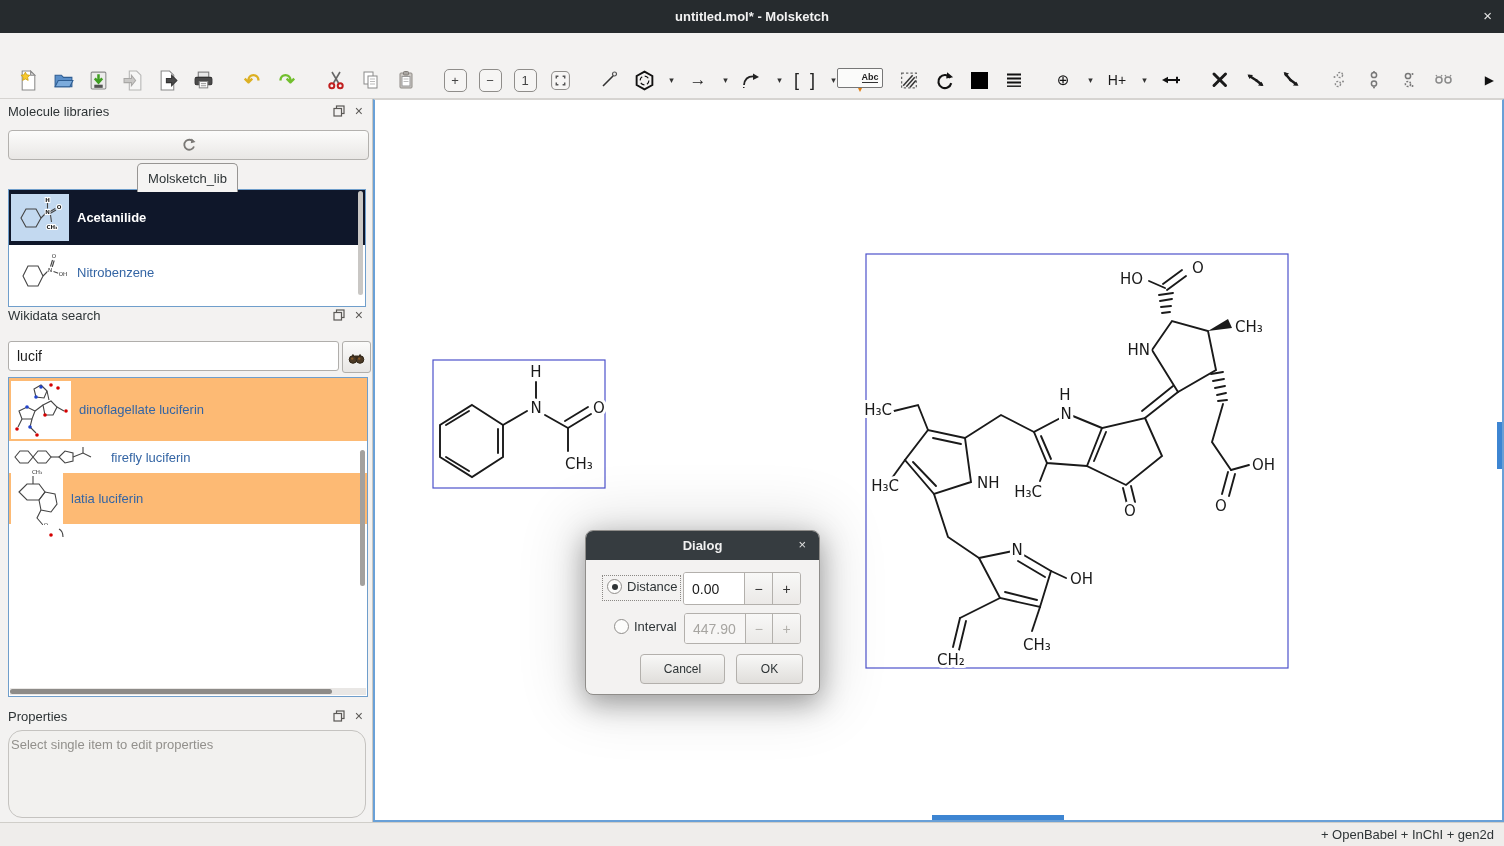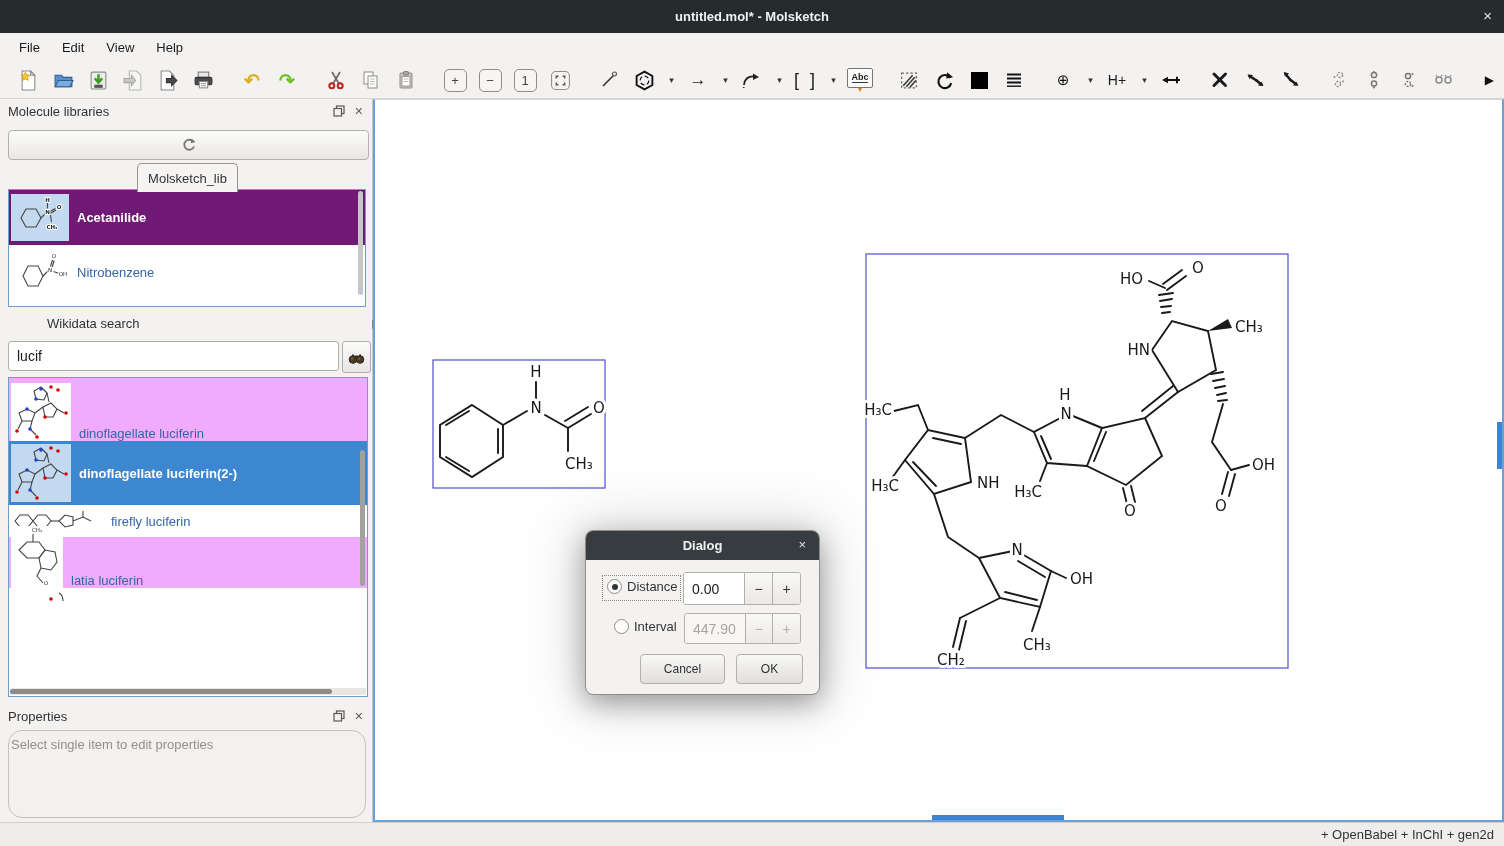--- a/index.html
+++ b/index.html
@@ -25,21 +25,21 @@
   .dd{width:13px;height:27px;display:flex;align-items:center;justify-content:center;flex:none;
       font-size:9px;color:#333;margin-right:6px;}
   .gapL{margin-left:14px;}
   .glyph{font-size:17px;color:#222;}
   .undo-g{color:#dcb023;font-size:19px;font-weight:bold;}
   .redo-g{color:#72bf2e;font-size:19px;font-weight:bold;}
   .zoombox{width:21px;height:21px;border:1px solid #8f8d8a;border-radius:5px;background:#f6f5f4;
            display:flex;align-items:center;justify-content:center;font-size:13px;color:#444;}
   .abox{width:24px;height:18px;border:1px solid #777;border-radius:2px;background:#fbfbfa;
         display:flex;flex-direction:column;align-items:center;justify-content:center;
-        font-size:9px;font-weight:bold;color:#222;line-height:9px;}
+        font-size:9px;font-weight:bold;color:#222;line-height:9px;padding-left:20px;}
   .abox .u{width:16px;border-top:1px solid #333;}
   .orange-dd{color:#e07f12;font-size:8px;line-height:4px;}
   .hplus-g{font-size:14px;color:#1a1a1a;}
   .colorsq{width:17px;height:17px;background:#000;}
   .expand{margin-left:auto;margin-right:10px;font-size:12px;color:#111;}
 
   
   .dock{position:absolute;left:0;top:99px;width:373px;height:723px;background:#f3f2f1;
         border-right:1px solid #c9c7c3;box-sizing:border-box;}
   .panel-h{position:absolute;left:8px;width:357px;height:18px;font-size:13px;color:#2e3436;}
@@ -49,36 +49,36 @@
   .refresh-btn{position:absolute;left:8px;top:31px;width:359px;height:28px;border:1px solid #b3b1ae;
                border-radius:4px;background:linear-gradient(#fcfcfb,#e9e7e5);
                display:flex;align-items:center;justify-content:center;}
 
   .tab{position:absolute;left:137px;top:64px;width:99px;height:28px;background:#f5f4f3;
        border:1px solid #979593;border-bottom:none;border-radius:5px 5px 0 0;z-index:2;
        display:flex;align-items:center;justify-content:center;font-size:13px;color:#2e3436;}
   .libframe{position:absolute;left:8px;top:90px;width:358px;height:118px;background:#fff;
             border:1px solid #6f9ecb;box-sizing:border-box;overflow:hidden;}
   .librow{height:55px;display:flex;align-items:center;font-size:13px;color:#3465a4;}
-  .librow.sel{background:#701a75;color:#fff;font-weight:bold;}
+  .librow.sel{background:#0f172a;color:#fff;font-weight:bold;}
   .thumb{flex:none;margin-left:2px;background:#fff;border:0;}
   .librow.sel .thumb{background:#c3d9f0;}
   .lib-vsb{position:absolute;right:2px;top:1px;width:5px;height:104px;background:#c9c7c4;border-radius:3px;}
 
   .search-input{position:absolute;left:8px;top:242px;width:331px;height:30px;box-sizing:border-box;
                 border:1px solid #b0aeab;border-radius:3px;background:#fff;font-size:14px;color:#1a1a1a;
                 padding:0 8px;font-family:"Liberation Sans",sans-serif;}
   .search-btn{position:absolute;left:342px;top:242px;width:27px;height:30px;border:1px solid #b0aeab;
               border-radius:3px;background:linear-gradient(#fbfbfa,#e8e6e4);
               display:flex;align-items:center;justify-content:center;}
 
   .wkframe{position:absolute;left:8px;top:278px;width:360px;height:320px;background:#fff;
            border:1px solid #6f9ecb;box-sizing:border-box;overflow:hidden;}
   .wkrow{display:flex;align-items:center;font-size:13px;color:#3465a4;}
-  .wkrow.alt{background:#f0abfc;align-items:flex-end;}
+  .wkrow.alt{background:#fdba74;}
   .wkrow.sel{background:#3c87cf;color:#fff;font-weight:bold;}
   .wkrow.sel .thumb{background:#c3d9f0;}
   .wk-vsb{position:absolute;right:2px;top:72px;width:5px;height:136px;background:#a3a19e;border-radius:3px;}
   .wk-hsb-track{position:absolute;left:1px;bottom:1px;width:356px;height:7px;background:#e9e7e5;}
   .wk-hsb{position:absolute;left:1px;bottom:2px;width:322px;height:5px;background:#8d8b88;border-radius:3px;}
 
   .propframe{position:absolute;left:8px;top:631px;width:358px;height:88px;background:#f2f1ef;
              border:1px solid #c5c3c0;border-radius:14px;box-sizing:border-box;
              font-size:13px;color:#92908c;padding:6px 2px;}
 
@@ -128,26 +128,20 @@
 </head>
 <body>
 
 <div class="page">
 
   <div class="titlebar">
     <span class="wtitle">untitled.mol* - Molsketch</span>
     <span class="wclose">×</span>
   </div>
 
-  <div class="menubar">
-    <span class="menu-item">File</span>
-    <span class="menu-item">Edit</span>
-    <span class="menu-item">View</span>
-    <span class="menu-item">Help</span>
-  </div>
 
   <div class="toolbar">
     <span class="tbi">
       <svg width="21" height="21" viewBox="0 0 20 20">
           <path d="M4,1 h8 l4,4 v14 h-12 z" fill="#fff" stroke="#8a8a8a"></path>
           <path d="M12,1 l4,4 h-4 z" fill="#dcdcdc" stroke="#8a8a8a"></path>
           <path d="M7,2 l1.4,2.6 2.9,.4 -2.1,2 .5,2.9 -2.7,-1.4 -2.6,1.4 .5,-2.9 -2.1,-2 2.9,-.4 z" fill="#f8c92d" stroke="#c79a0a" stroke-width=".7"></path>
         </svg>
     </span>
     <span class="tbi">
@@ -415,21 +409,21 @@
           <line x1="42.5" y1="22.5" x2="48" y2="24.5" class="t-stroke"></line>
           <text x="39" y="22.5" class="t-label" text-anchor="middle">N</text>
           <text x="43" y="9" class="t-label" text-anchor="middle">O</text>
           <text x="52" y="27" class="t-label" text-anchor="middle">OH</text>
         </svg>
         <span style="margin-left:8px">Nitrobenzene</span>
       </div>
       <div class="lib-vsb"></div>
     </div>
 
-    <div class="panel-h" style="top:217px;margin-left:39px;">
+    <div class="panel-h" style="top:209px;">
       <span>Wikidata search</span>
       <span class="hicons">
         <svg width="12" height="12" viewBox="0 0 12 12">
             <rect x="3.5" y="1" width="7.5" height="7.5" fill="none" stroke="#5a5855" stroke-width="1.2"></rect>
             <rect x="1" y="3.5" width="7.5" height="7.5" fill="#f3f2f1" stroke="#5a5855" stroke-width="1.2"></rect>
           </svg>
         <span class="hclose">×</span>
       </span>
     </div>
     <input class="search-input" type="text" value="lucif" style="">
@@ -468,26 +462,20 @@
               <circle cx="19" cy="46" r="1.8" fill="#2244cc"></circle>
         </g>
       </defs>
         </svg>
       <div class="wkrow alt" style="height:63px">
         <svg class="thumb" width="60" height="58" viewBox="0 0 60 58">
             <use href="#dino-thumb"></use>
           </svg>
         <span style="margin-left:8px">dinoflagellate luciferin</span>
       </div>
-      <div class="wkrow sel" style="height:64px">
-        <svg class="thumb" width="60" height="58" viewBox="0 0 60 58">
-            <use href="#dino-thumb"></use>
-          </svg>
-        <span style="margin-left:8px">dinoflagellate luciferin(2-)</span>
-      </div>
       <div class="wkrow" style="height:32px">
         <svg class="thumb" width="92" height="26" viewBox="0 0 92 26">
           <path d="M4,13 L9,7 L17,7 L22,13 L17,19 L9,19 Z" class="t-stroke"></path>
           <path d="M22,13 L27,7 L35,7 L40,13 L35,19 L27,19 Z" class="t-stroke"></path>
           <path d="M40,13 L48,13" class="t-stroke"></path>
           <path d="M48,13 L54,7 L62,9 L62,17 L54,19 Z" class="t-stroke"></path>
           <path d="M62,13 L72,9 L80,13" class="t-stroke"></path>
           <path d="M72,9 L72,3" class="t-stroke"></path>
         </svg>
         <span style="margin-left:8px">firefly luciferin</span>

